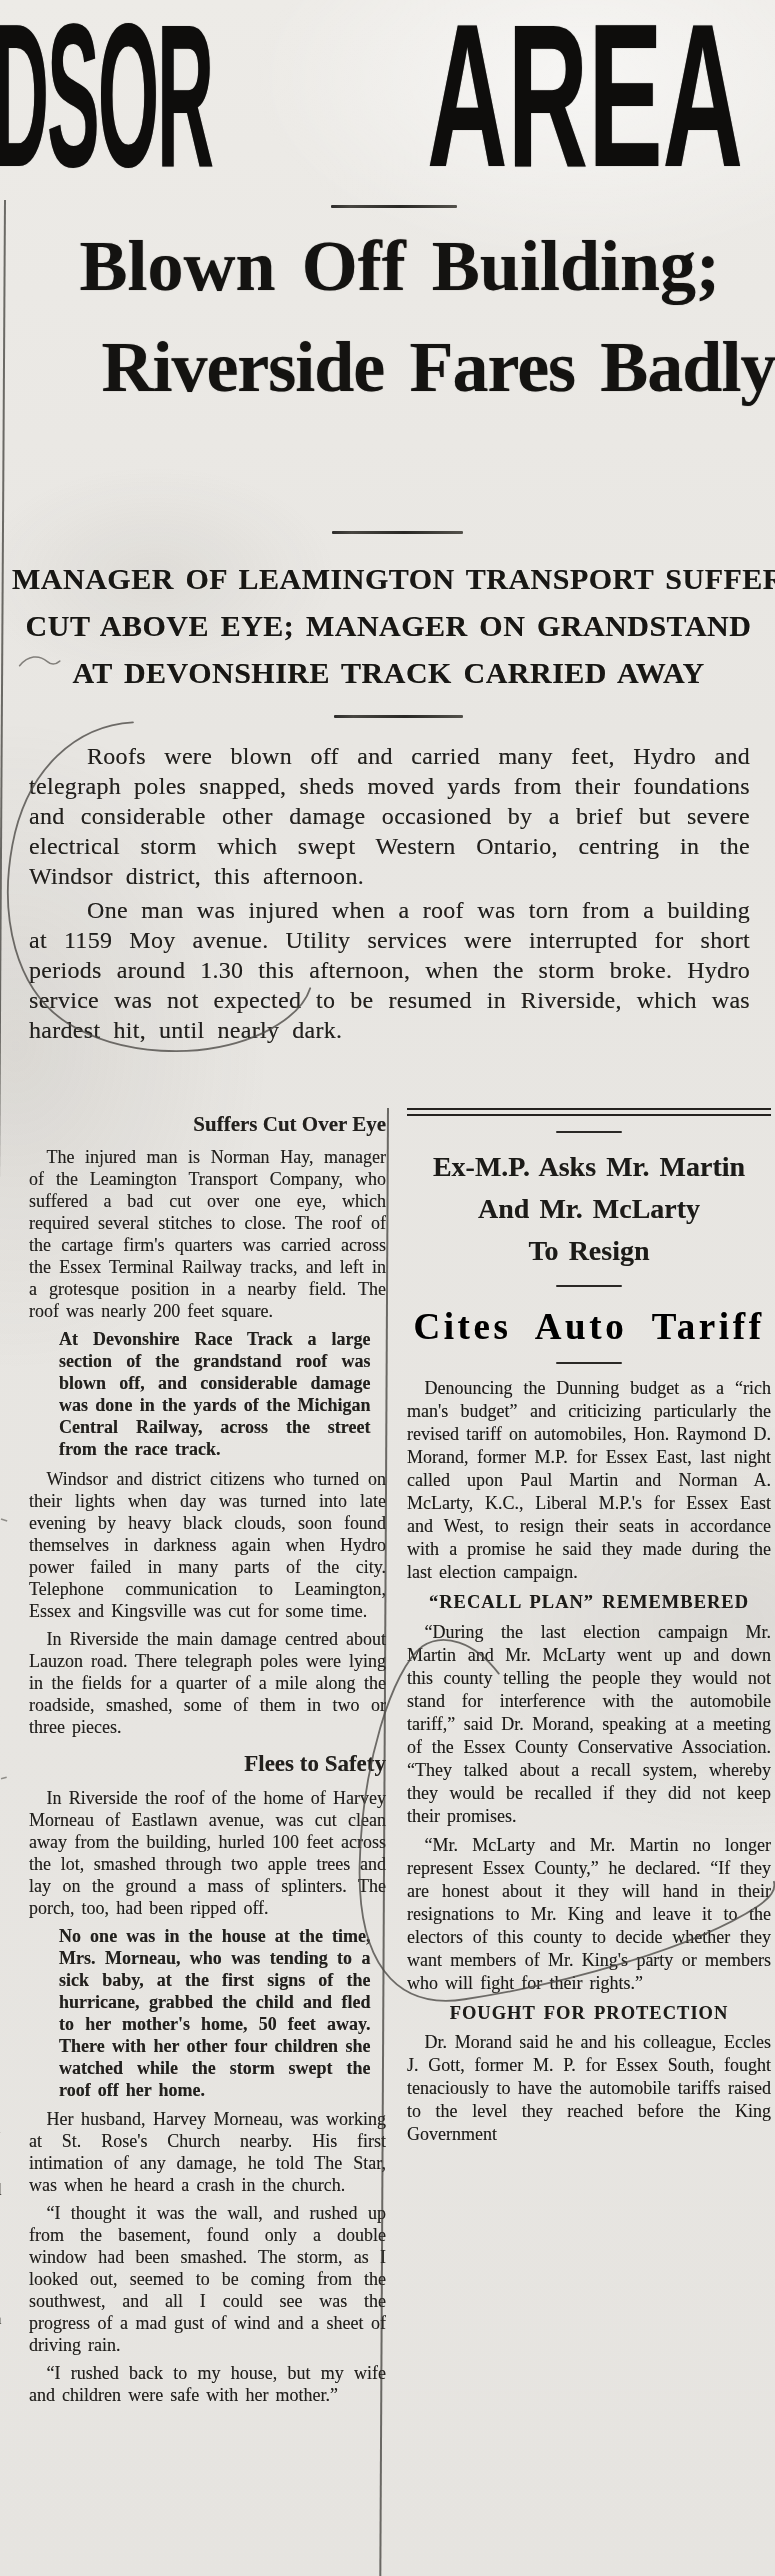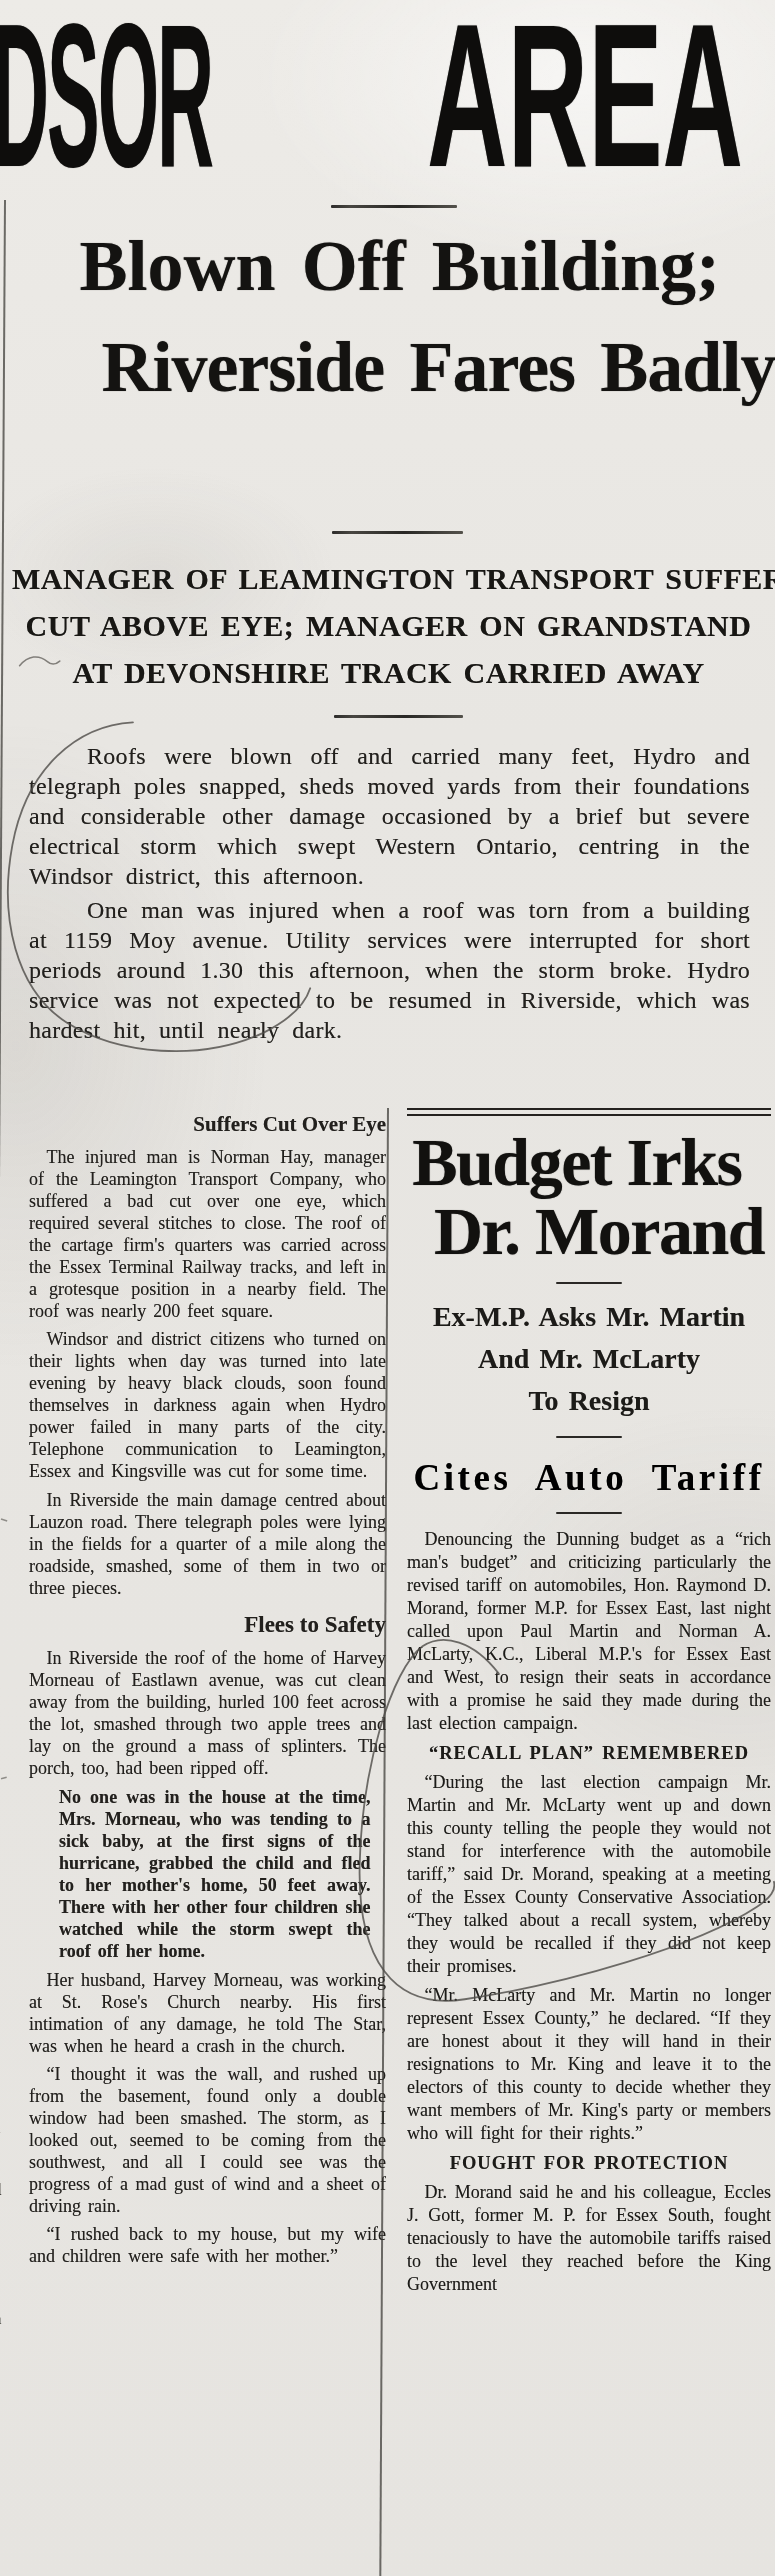--- a/index.html
+++ b/index.html
@@ -114,39 +114,36 @@
     <div class="dash" id="dash3"></div>
 
     <div class="lead">
       <p>Roofs were blown off and carried many feet, Hydro and telegraph poles snapped, sheds moved yards from their foundations and considerable other damage occasioned by a brief but severe electrical storm which swept Western Ontario, centring in the Windsor district, this afternoon.</p>
       <p>One man was injured when a roof was torn from a building at 1159 Moy avenue.  Utility services were interrupted for short periods around 1.30 this afternoon, when the storm broke.  Hydro service was not expected to be resumed in Riverside, which was hardest hit, until nearly dark.</p>
     </div>
 
     <div class="col col-left">
       <h3 class="crosshead" id="suffers-head">Suffers Cut Over Eye</h3>
       <p>The injured man is Norman Hay, manager of the Leamington Transport Company, who suffered a bad cut over one eye, which required several stitches to close. The roof of the cartage firm's quarters was carried across the Essex Terminal Railway tracks, and left in a grotesque position in a nearby field. The roof was nearly 200 feet square.</p>
+      <p class="lede-bold">At Devonshire Race Track a large section of the grandstand roof was blown off, and considerable damage was done in the yards of the Michigan Central Railway, across the street from the race track.</p>
       <p>Windsor and district citizens who turned on their lights when day was turned into late evening by heavy black clouds, soon found themselves in darkness again when Hydro power failed in many parts of the city. Telephone communication to Leamington, Essex and Kingsville was cut for some time.</p>
       <p>In Riverside the main damage centred about Lauzon road. There telegraph poles were lying in the fields for a quarter of a mile along the roadside, smashed, some of them in two or three pieces.</p>
       <h3 class="crosshead" id="flees-head">Flees to Safety</h3>
       <p>In Riverside the roof of the home of Harvey Morneau of Eastlawn avenue, was cut clean away from the building, hurled 100 feet across the lot, smashed through two apple trees and lay on the ground a mass of splinters. The porch, too, had been ripped off.</p>
       <p class="lede-bold">No one was in the house at the time, Mrs. Morneau, who was tending to a sick baby, at the first signs of the hurricane, grabbed the child and fled to her mother's home, 50 feet away. There with her other four children she watched while the storm swept the roof off her home.</p>
       <p>Her husband, Harvey Morneau, was working at St. Rose's Church nearby. His first intimation of any damage, he told The Star, was when he heard a crash in the church.</p>
       <p>“I thought it was the wall, and rushed up from the basement, found only a double window had been smashed. The storm, as I looked out, seemed to be coming from the southwest, and all I could see was the progress of a mad gust of wind and a sheet of driving rain.</p>
       <p>“I rushed back to my house, but my wife and children were safe with her mother.”</p>
     </div>
   </section>
 
   <section class="col col-right">
     <div class="dbl-rule"></div>
     <div class="dbl-rule2"></div>
 
-    <div class="budget-h1">
-      <div class="bl1">Budget Irks</div>
-      <div class="bl2">Dr. Morand</div>
-    </div>
 
     <div class="mini-rule"></div>
 
     <div class="deck1">
       <div>Ex-M.P. Asks Mr. Martin</div>
       <div>And Mr. McLarty</div>
       <div>To Resign</div>
     </div>
 
     <div class="mini-rule r2"></div>

